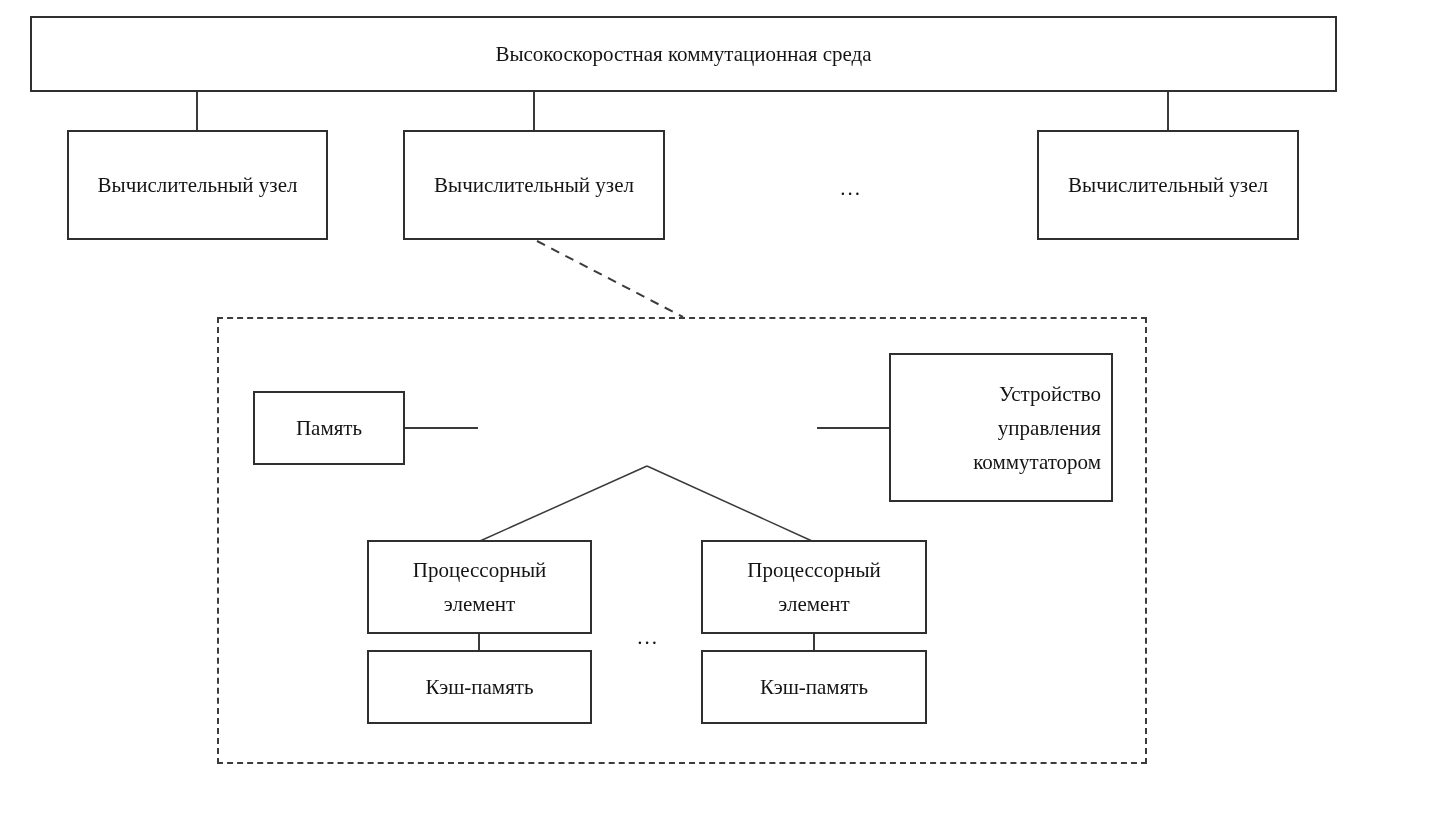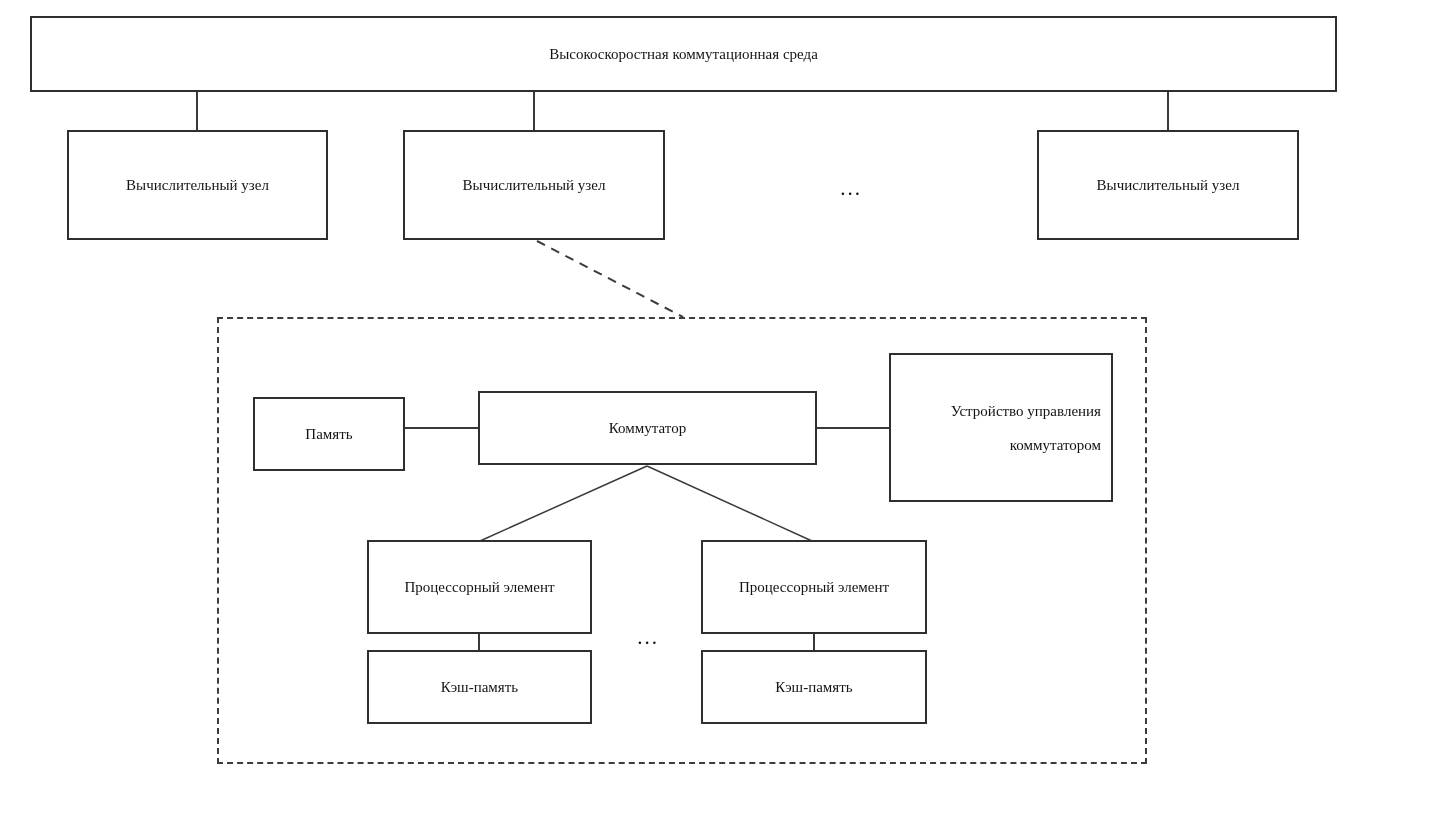--- a/index.html
+++ b/index.html
@@ -25,21 +25,21 @@
   }
   .box {
     position: absolute;
     box-sizing: border-box;
     background: #ffffff;
     border: 2px solid #2f2f2f;
     display: flex;
     align-items: center;
     justify-content: center;
     text-align: center;
-    font-size: 15px;
+    font-size: 21px;
     line-height: 34px;
     padding: 2px 10px;
   }
   .dashed-frame {
     position: absolute;
     box-sizing: border-box;
     left: 217px;
     top: 317px;
     width: 930px;
     height: 447px;
@@ -51,21 +51,21 @@
     font-size: 21px;
     letter-spacing: 2px;
     color: #141414;
     transform: translate(-50%, -50%);
   }
   
   .top-box     { left: 30px;   top: 16px;  width: 1307px; height: 76px; }
   .node-1      { left: 67px;   top: 130px; width: 261px;  height: 110px; }
   .node-2      { left: 403px;  top: 130px; width: 262px;  height: 110px; }
   .node-3      { left: 1037px; top: 130px; width: 262px;  height: 110px; }
-  .memory-box  { left: 253px;  top: 391px; width: 152px;  height: 74px; margin-top: 6px; }
+  .memory-box  { left: 253px;  top: 391px; width: 152px;  height: 74px; }
   .switch-box  { left: 478px;  top: 391px; width: 339px;  height: 74px; }
   .control-box { left: 889px;  top: 353px; width: 224px;  height: 149px; text-align: right; }
   .pe-1        { left: 367px;  top: 540px; width: 225px;  height: 94px; }
   .pe-2        { left: 701px;  top: 540px; width: 226px;  height: 94px; }
   .cache-1     { left: 367px;  top: 650px; width: 225px;  height: 74px; }
   .cache-2     { left: 701px;  top: 650px; width: 226px;  height: 74px; }
   .nodes-ellipsis { left: 851px; top: 188px; }
   .pe-ellipsis    { left: 648px; top: 637px; }
 </style>
 </head>
@@ -104,23 +104,20 @@
   <div class="ellipsis nodes-ellipsis">...</div>
   <div class="box node-3">
     <span>Вычислительный узел</span>
   </div>
 
   <div class="dashed-frame"></div>
 
   <div class="box memory-box">
     <span>Память</span>
   </div>
-  <div class="box switch-box">
-    <span>Коммутатор</span>
-  </div>
   <div class="box control-box">
     <span>Устройство управления коммутатором</span>
   </div>
 
   <div class="box pe-1">
     <span>Процессорный элемент</span>
   </div>
   <div class="ellipsis pe-ellipsis">...</div>
   <div class="box pe-2">
     <span>Процессорный элемент</span>

